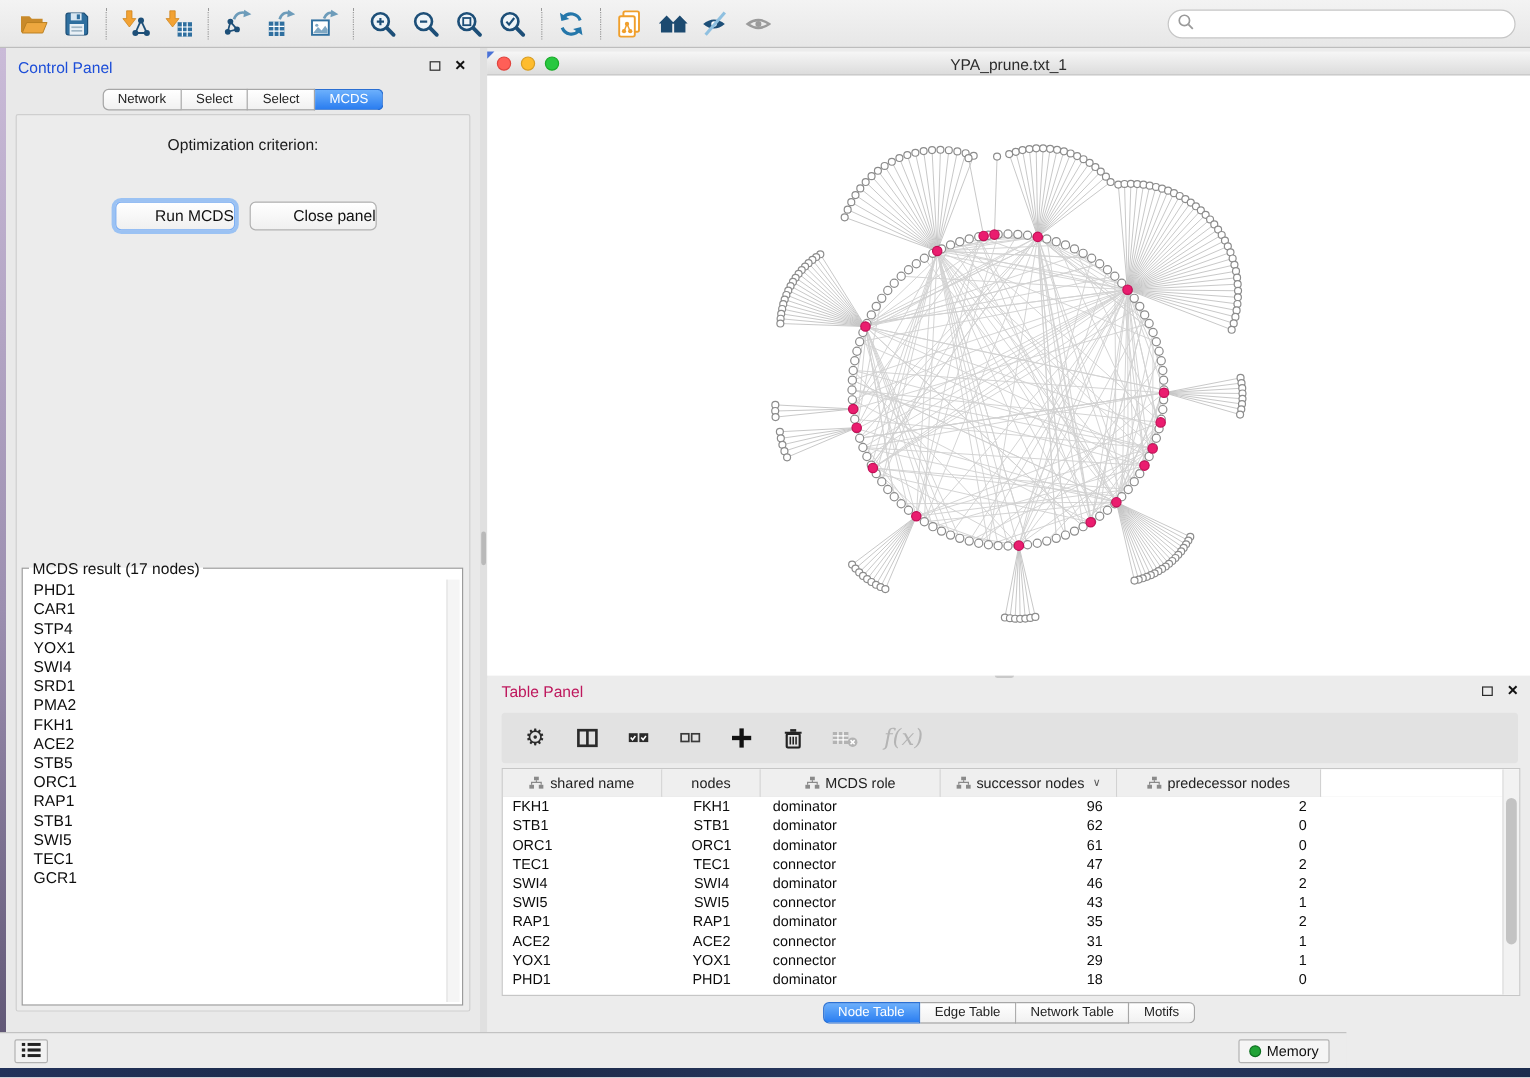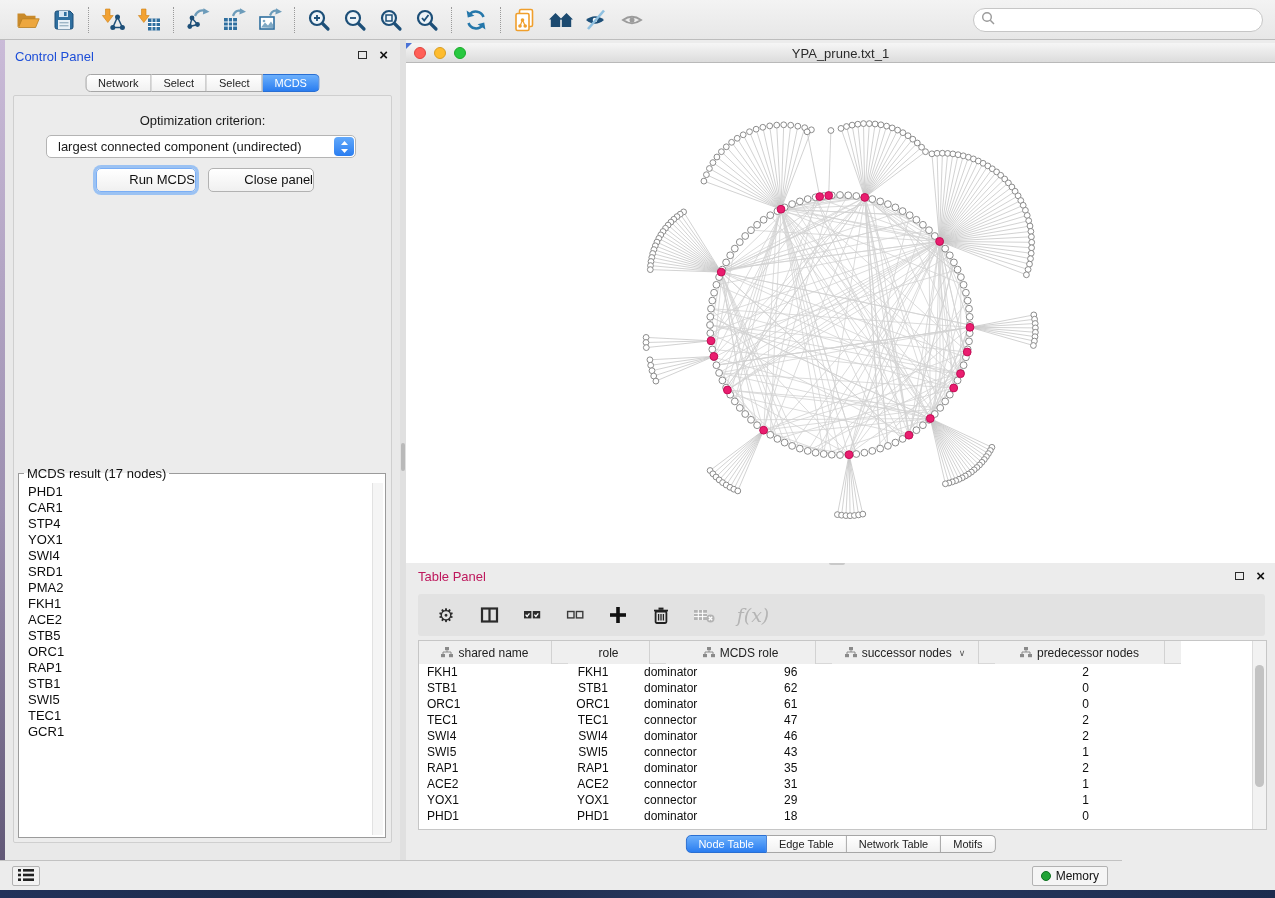--- a/index.html
+++ b/index.html
@@ -57,31 +57,31 @@
   .net-canvas { position:absolute; left:0; top:20px; width:869px; height:500px; background:#fff; }
 
   
   .table-panel { position:absolute; left:406px; top:565px; width:869px; height:295px; background:#ececec; }
   .tp-title { position:absolute; left:12px; top:4px; font-size:13px; color:#be185d; }
   .tp-toolbar { position:absolute; left:12px; top:29px; right:10px; height:42px; background:#e2e2e2; border-radius:3px; display:flex; align-items:center; padding-left:16px; gap:19px; }
   .tp-ico { display:flex; align-items:center; justify-content:center; width:24px; height:24px; }
   .gear-char { font-family:"DejaVu Sans",sans-serif; font-size:19px; color:#2b2b2b; line-height:20px; }
   .fx-label { font-family:"DejaVu Serif","Liberation Serif",serif; font-style:italic; font-size:19px; color:#b4b4b4; }
   .tp-table { position:absolute; left:12px; top:75px; width:849px; height:190px; background:#fff; border:1px solid #c6c6c6; overflow:hidden; }
-  .thead { display:flex; height:23px; background:#efefef; border-bottom:1px solid #d8d8d8;gap:16px; }
+  .thead { display:flex; height:23px; background:#efefef; border-bottom:1px solid #d8d8d8; }
   .th { display:flex; align-items:center; justify-content:center; gap:5px; font-size:12px; color:#222; border-right:1px solid #d2d2d2; height:23px; background:#efefef; }
   .th-fill { flex:1; background:#fff; border-right:none; }
   .col-ico { flex:none; }
   .sort { font-size:9px; color:#555; margin-left:2px; }
   .tr { display:flex; height:16px; line-height:16px; font-size:12px; color:#0d0d0d; }
   .td { flex:none; white-space:nowrap; overflow:hidden; }
   .td.c0 { padding-left:8px; }
   .td.c1 { text-align:center; }
   .td.c2 { padding-left:10px; }
-  .td.c3 { padding-right:12px; }
+  .td.c3 { text-align:right; padding-right:12px; }
   .td.c4 { text-align:right; padding-right:12px; }
   .tscroll { position:absolute; right:0; top:0; bottom:0; width:14px; background:#f2f2f2; border-left:1px solid #ddd; }
   .tthumb { position:absolute; left:2px; top:24px; width:9px; height:122px; background:#c3c3c3; border-radius:5px; }
   .tp-tabs { position:absolute; top:270px; left:50%; transform:translateX(-50%); display:flex; }
 
   
   .status-bar { position:absolute; left:0; top:860px; width:1122px; height:30px; background:#ececec; border-top:1px solid #c2c2c2; }
   .sb-left-btn { position:absolute; left:12px; top:5px; width:28px; height:20px; border:1px solid #b2b2b2; background:#f2f2f2; display:flex; align-items:center; justify-content:center; border-radius:2px; }
   .memory-btn { position:absolute; right:14px; top:5px; height:20px; border:1px solid #b2b2b2; background:#f5f5f5; border-radius:2px; display:flex; align-items:center; gap:5px; padding:0 8px; font-size:12px; color:#111; }
   .mem-dot { width:10px; height:10px; border-radius:50%; background:#21a336; border:1px solid #0e7020; }
@@ -247,29 +247,20 @@
       <span class="close-x">×</span>
     </div>
     <div class="cp-tabs">
         <div class="seg-tab">Network</div>
         <div class="seg-tab">Select</div>
         <div class="seg-tab">Select</div>
         <div class="seg-tab sel">MCDS</div>
       </div>
     <div class="cp-content">
       <div class="opt-label">Optimization criterion:</div>
-      <div class="combo">
-        <span>largest connected component (undirected)</span>
-        <span class="combo-step">
-            <svg width="9" height="14" viewBox="0 0 9 14">
-              <path d="M4.5 1 L8 5 H1 Z" fill="#fff"></path>
-              <path d="M4.5 13 L1 9 H8 Z" fill="#fff"></path>
-            </svg>
-          </span>
-      </div>
       <div class="btn focus-ring" style="left:82px; top:72px; width:100px;">Run MCDS</div>
       <div class="btn" style="left:194px; top:72px; width:106px;">Close panel</div>
       <fieldset class="mcds-fieldset">
         <legend>MCDS result (17 nodes)</legend>
         <div class="mcds-list">
             <div class="mcds-item">PHD1</div>
             <div class="mcds-item">CAR1</div>
             <div class="mcds-item">STP4</div>
             <div class="mcds-item">YOX1</div>
             <div class="mcds-item">SWI4</div>
@@ -990,21 +981,21 @@
               <g fill="#8a8a8a">
                 <rect x="4" y="0" width="4" height="3.2"></rect>
                 <rect x="0" y="7" width="4" height="3.2"></rect>
                 <rect x="8" y="7" width="4" height="3.2"></rect>
               </g>
               <path d="M6 3.2 V5 M2 7 V5 h8 v2" stroke="#8a8a8a" fill="none"></path>
             </svg>
             <span>shared name</span>
           </div>
           <div class="th" style="width: 82px;">
-            <span>role</span>
+            <span>nodes</span>
           </div>
           <div class="th" style="width: 150px;">
             <svg class="col-ico" width="12" height="11" viewBox="0 0 12 11">
               <g fill="#8a8a8a">
                 <rect x="4" y="0" width="4" height="3.2"></rect>
                 <rect x="0" y="7" width="4" height="3.2"></rect>
                 <rect x="8" y="7" width="4" height="3.2"></rect>
               </g>
               <path d="M6 3.2 V5 M2 7 V5 h8 v2" stroke="#8a8a8a" fill="none"></path>
             </svg>

